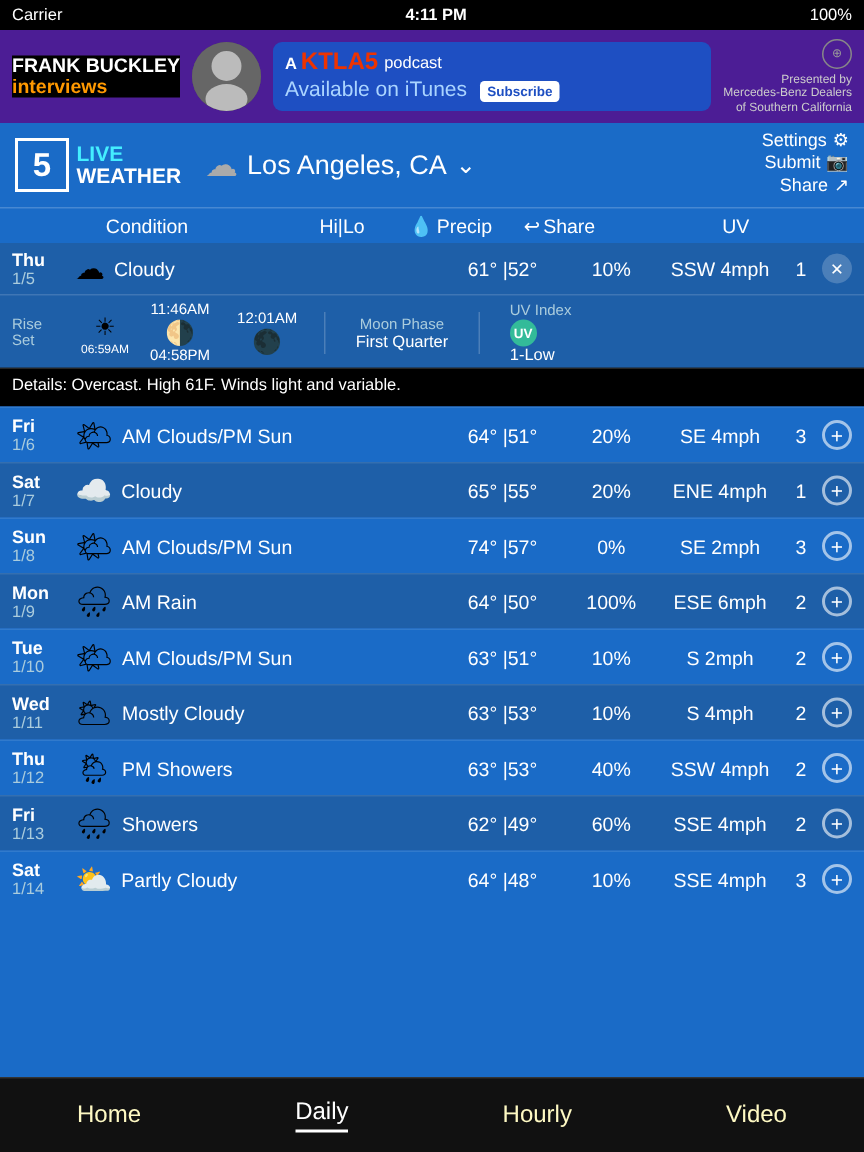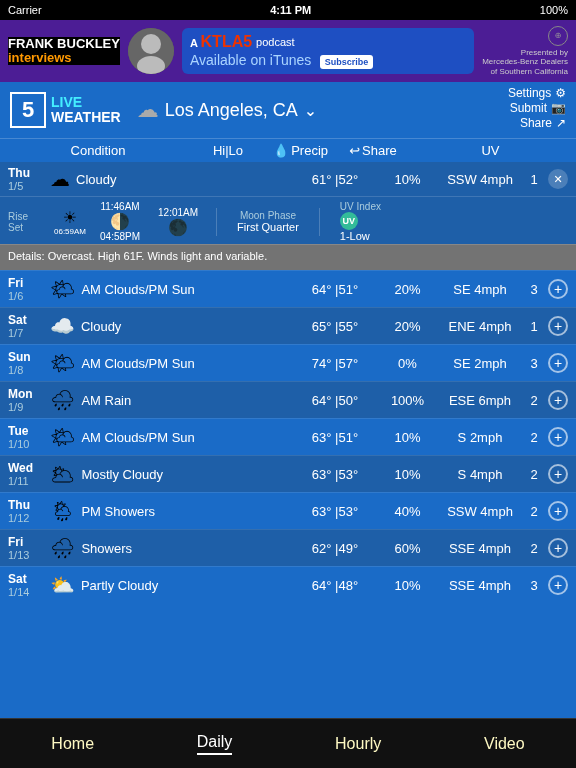--- a/index.html
+++ b/index.html
@@ -218,21 +218,21 @@
     .uv-badge {
       background: #3b9; color: #fff;
       font-size: 9px; font-weight: 700;
       border-radius: 50%; width: 18px; height: 18px;
       display: flex; align-items: center; justify-content: center;
     }
     .divider-v { width: 1px; height: 28px; background: rgba(255,255,255,0.2); margin: 0 4px; }
 
     
     .details-row {
-      background: #737373;
+      background: #000000;
       display: flex;
       padding: 4px 8px 6px;
       border-top: 1px solid rgba(255,255,255,0.15);
       gap: 10px;
     }
     .detail-col { flex: 1; color: #fff; font-size: 11px; line-height: 1.4; }
 
     
     .forecast-row {
       background: #1a6bc7;

